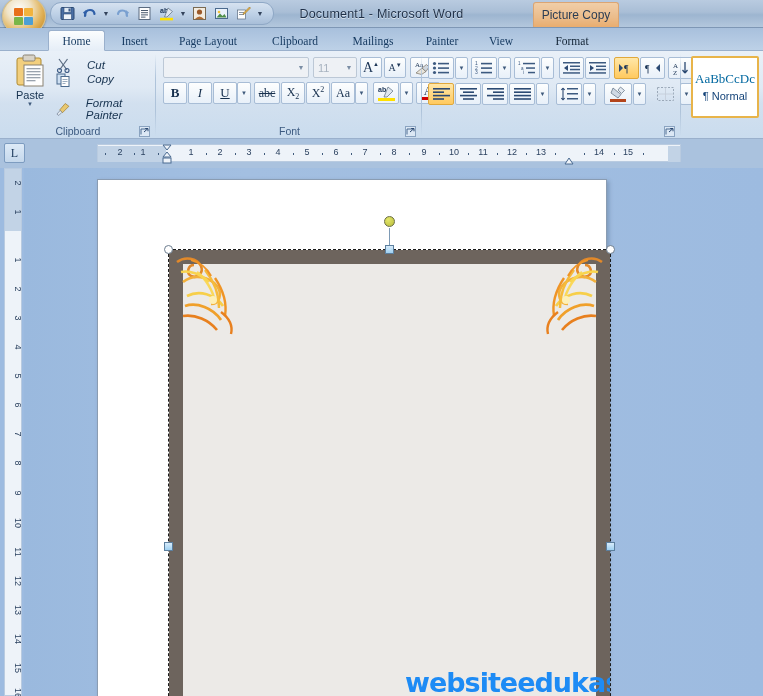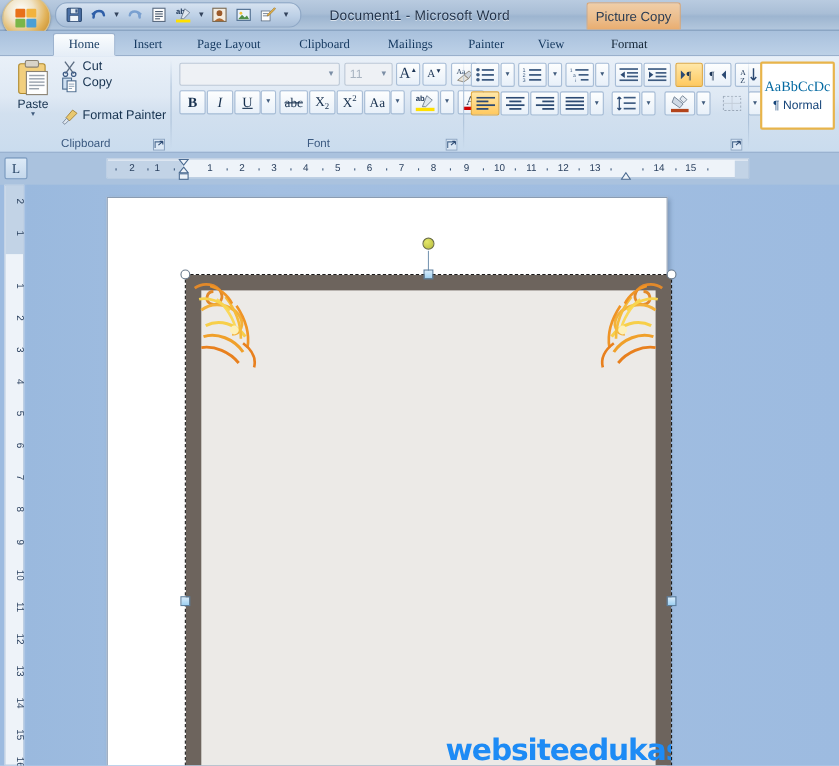--- a/index.html
+++ b/index.html
@@ -106,22 +106,22 @@
   .dlg-launcher svg { display: block; }
 
   
   .paste-btn {
     position: absolute; left: 8px; top: 2px; width: 44px; height: 66px;
     display: flex; flex-direction: column; align-items: center; cursor: default;
   }
   .paste-label { font-size: 11px; color: #16324f; margin-top: 1px; }
   .cb-item {
     position: absolute; left: 56px; height: 20px;
-    display: flex; align-items: flex-start; gap: 4px; cursor: default;
-    font-size: 11.5px; color: #16324f;
+    display: flex; align-items: center; gap: 16px; cursor: default;
+    font-size: 11.5px; color: #16324f; font-style: italic;
   }
   .combo {
     position: absolute; height: 21px;
     background: linear-gradient(to bottom, #ffffff, #f2f6fb);
     border: 1px solid #a6bdd6; border-radius: 2px;
     display: flex; align-items: center;
     font-size: 11px; color: #97a6b8;
   }
   .combo .val { padding-left: 4px; flex: 1; }
   .combo .arr { width: 14px; text-align: center; font-size: 7px; color: #7b8ea5; }

